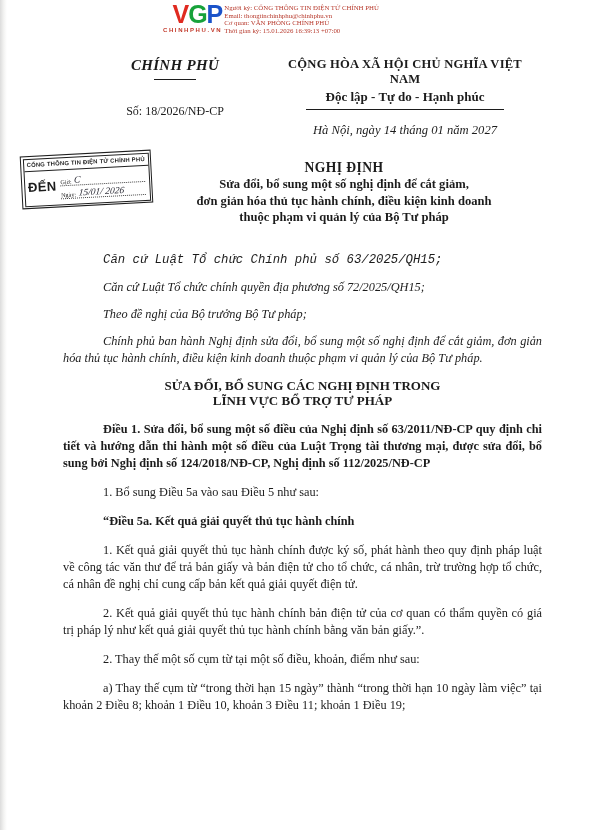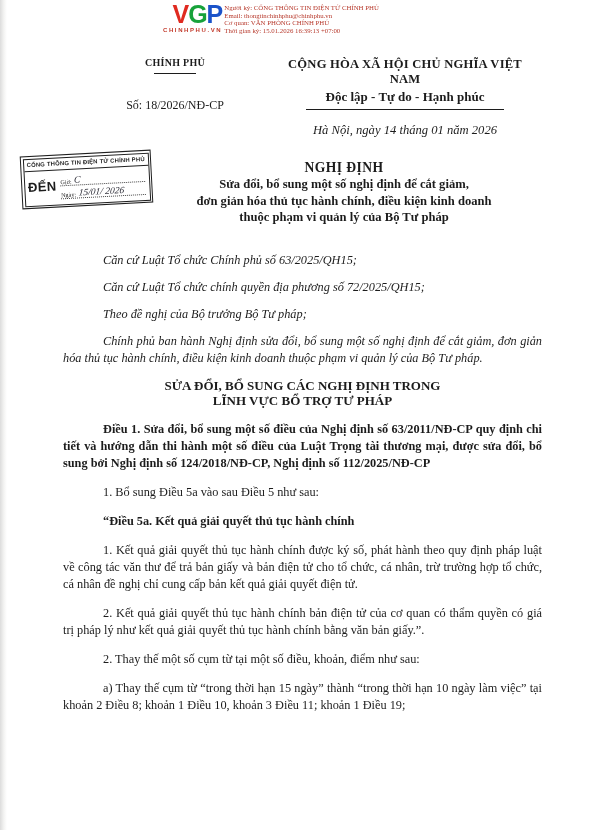--- a/index.html
+++ b/index.html
@@ -36,21 +36,21 @@
     font-size:6px;font-weight:bold;color:#c23a2b;letter-spacing:1.6px;margin-top:2px;
   }
   .sig-lines{
     font-family:"Liberation Serif","DejaVu Serif",serif;
     font-size:6.8px;line-height:7.6px;color:#b7392c;padding-top:1px;white-space:nowrap;
   }
 
   
   .letterhead{display:flex;padding:57px 70px 0 70px;position:relative;z-index:1;}
   .lh-left{width:210px;text-align:center;}
-  .org-name{font-weight:bold;font-size:10px;letter-spacing:.3px;}
+  .org-name{font-weight:bold;font-size:15px;letter-spacing:.3px;font-style:italic;}
   .org-rule{width:42px;height:1.4px;background:#1c1c1c;margin:5px auto 0;}
   .doc-number{font-size:12px;margin-top:24px;}
   .lh-right{flex:1;text-align:center;}
   .motto1{font-weight:bold;font-size:12.6px;letter-spacing:.2px;}
   .motto2{font-weight:bold;font-size:13px;margin-top:2px;}
   .motto-rule{width:198px;height:1.4px;background:#1c1c1c;margin:4px auto 0;}
   .place-date{font-style:italic;font-size:12.6px;margin-top:13px;}
 
   
   .stamp{
@@ -83,21 +83,21 @@
   .title-sub{font-weight:bold;font-size:12.6px;line-height:15.3px;margin-top:1px;}
 
   
   .content{
     padding:0 58px 0 63px;font-size:12.3px;line-height:17px;
     text-align:justify;position:relative;z-index:1;
   }
   .content p{margin:0;}
   .p-indent{text-indent:40px;}
   .preamble{font-style:italic;}
-  .mt-first{margin-top:27px !important;}
+  .mt-first{margin-top:27px !important;font-family:Liberation Mono, monospace;}
   .mt-line{margin-top:10px !important;}
   .mt-par{margin-top:12px !important;}
   .chapter{text-align:center;margin-top:11px;}
   .chapter-no{font-weight:bold;font-size:12.4px;}
   .chapter-name{font-weight:bold;font-size:13px;line-height:15.2px;}
   .bold{font-weight:bold;}
 </style>
 </head>
 <body>
 
@@ -121,21 +121,21 @@
   <div class="letterhead">
     <div class="lh-left">
       <div class="org-name">CHÍNH PHỦ</div>
       <div class="org-rule"></div>
       <div class="doc-number">Số: 18/2026/NĐ-CP</div>
     </div>
     <div class="lh-right">
       <div class="motto1">CỘNG HÒA XÃ HỘI CHỦ NGHĨA VIỆT NAM</div>
       <div class="motto2">Độc lập - Tự do - Hạnh phúc</div>
       <div class="motto-rule"></div>
-      <div class="place-date">Hà Nội, ngày 14 tháng 01 năm 2026</div>
+      <div class="place-date">Hà Nội, ngày 14 tháng 01 năm 2027</div>
     </div>
   </div>
 
   <div class="stamp">
     <div class="stamp-inner">
       <div class="stamp-head">CỔNG THÔNG TIN ĐIỆN TỬ CHÍNH PHỦ</div>
       <div class="stamp-body">
         <div class="stamp-den">ĐẾN</div>
         <div class="stamp-fields">
           <div class="stamp-row">

